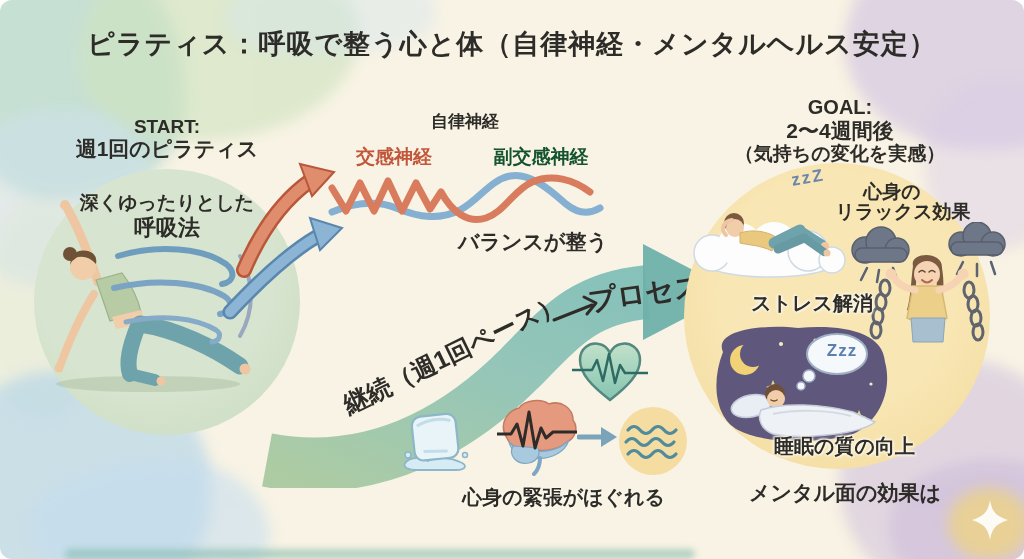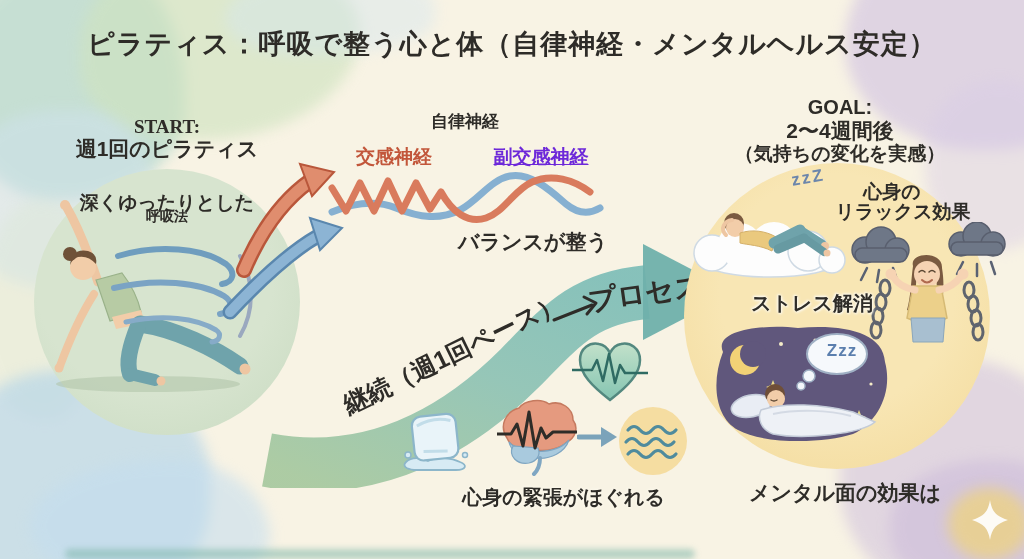--- a/index.html
+++ b/index.html
@@ -1,20 +1,21 @@
 <!DOCTYPE html>
 <html><head>
 <meta charset="utf-8">
 <style>
   html,body{margin:0;padding:0;}
   .canvas{
     position:relative;width:1024px;height:559px;overflow:hidden;
     background:#f8f3e4;
     font-family:"Liberation Sans","DejaVu Sans",sans-serif;
     color:#2e2c28;
+    border-radius:12px;
   }
   .wb{position:absolute;filter:blur(7px);}
   .txt{position:absolute;font-weight:700;text-align:center;line-height:1.15;white-space:nowrap;}
   .halo{text-shadow:0 0 3px #fbf7ea,0 0 4px #fbf7ea,1px 1px 2px #fbf7ea,-1px -1px 2px #fbf7ea;text-align:right;}
   .abs{position:absolute;}
   .start-circle{
     position:absolute;left:34px;top:169px;width:266px;height:266px;border-radius:50%;
     background:radial-gradient(circle at 45% 40%, #d7e4cf 55%, #c8dac0 100%);
   }
   .goal-circle{
@@ -36,27 +37,27 @@
   <div class="wb" style="left:925px;top:80px;width:140px;height:170px;background:#d8cce6;opacity:.45;border-radius:55% 45% 50% 50%/45% 55% 50% 50%;"></div>
   <div class="wb" style="left:-70px;top:370px;width:280px;height:250px;background:#aed2ea;opacity:.6;border-radius:50% 50% 55% 45%/55% 45% 50% 50%;"></div>
   <div class="wb" style="left:30px;top:460px;width:240px;height:130px;background:#c3ddef;opacity:.55;border-radius:60% 40% 50% 50%/50% 60% 40% 50%;"></div>
   <div class="wb" style="left:840px;top:360px;width:240px;height:240px;background:#cfc0dd;opacity:.55;border-radius:50% 50% 45% 55%/45% 55% 50% 50%;"></div>
   <div class="wb" style="left:890px;top:460px;width:190px;height:130px;background:#c9b7d9;opacity:.5;border-radius:55% 45% 50% 50%/50% 50% 55% 45%;"></div>
   <div class="wb" style="left:948px;top:488px;width:82px;height:72px;background:#eed37f;opacity:.75;border-radius:50%;"></div>
   <div class="wb" style="left:65px;top:549px;width:630px;height:10px;background:#7db6a9;opacity:.55;border-radius:6px;filter:blur(3px);"></div>
 
   <div class="txt" style="left:0;width:1024px;top:29px;font-size:27px;letter-spacing:1px;">ピラティス：呼吸で整う心と体（自律神経・メンタルヘルス安定）</div>
 
-  <div class="txt" style="left:62px;width:210px;top:116px;font-size:19px;font-family:Liberation Serif, serif;">START:</div>
+  <div class="txt" style="left:62px;width:210px;top:116px;font-size:19px;">START:</div>
   <div class="txt" style="left:46px;width:242px;top:137px;font-size:21px;">週1回のピラティス</div>
 
   <div class="start-circle"></div>
 
   <div class="txt" style="left:53px;width:228px;top:192px;font-size:19px;font-family:Liberation Serif, serif;">深くゆったりとした</div>
-  <div class="txt" style="left:53px;width:228px;top:209px;font-size:14px;font-family:Liberation Mono, monospace;">呼吸法</div>
+  <div class="txt" style="left:53px;width:228px;top:215px;font-size:22px;">呼吸法</div>
 
   <svg class="abs" style="left:36px;top:196px;" width="232" height="200" viewBox="0 0 232 200">
     <ellipse cx="112" cy="188" rx="92" ry="8" fill="#aec3a7" opacity=".55"></ellipse>
     <path d="M62,86 C54,62 44,34 30,10" stroke="#eec6a2" stroke-width="9" fill="none" stroke-linecap="round"></path>
     <circle cx="29" cy="9" r="5" fill="#eec6a2"></circle>
     <path d="M58,98 C44,120 32,148 24,170" stroke="#eec6a2" stroke-width="8" fill="none" stroke-linecap="round"></path>
     <circle cx="23" cy="172" r="4.5" fill="#eec6a2"></circle>
     <circle cx="47" cy="71" r="13" fill="#f2cda9"></circle>
     <path d="M34,69 Q36,52 52,55 Q62,58 60,68 Q52,59 42,61 Q36,63 34,69 Z" fill="#6f5138"></path>
     <circle cx="34" cy="58" r="7" fill="#6f5138"></circle>
@@ -84,21 +85,21 @@
     <polygon points="68,2 102,10 80,34" fill="#e08d6e" stroke="#b9573b" stroke-width="2"></polygon>
   </svg>
   <svg class="abs" style="left:222px;top:212px;" width="128" height="112" viewBox="0 0 128 112">
     <path d="M8,100 C38,68 68,40 96,24" fill="none" stroke="#5a87ae" stroke-width="15" stroke-linecap="round"></path>
     <path d="M8,100 C38,68 68,40 96,24" fill="none" stroke="#8cb4d4" stroke-width="10" stroke-linecap="round"></path>
     <polygon points="88,6 120,16 98,38" fill="#8cb4d4" stroke="#5a87ae" stroke-width="2"></polygon>
   </svg>
 
   <div class="txt" style="left:390px;width:150px;top:112px;font-size:17px;">自律神経</div>
   <div class="txt" style="left:334px;width:120px;top:146px;font-size:19px;color:#c2563a;">交感神経</div>
-  <div class="txt" style="left:476px;width:130px;top:146px;font-size:19px;color:#6d28d9;text-decoration:underline;">副交感神経</div>
+  <div class="txt" style="left:476px;width:130px;top:146px;font-size:19px;color:#14532d;">副交感神経</div>
 
   <svg class="abs" style="left:328px;top:164px;" width="276" height="72" viewBox="0 0 276 72">
     <path d="M4,48 C28,38 48,36 68,44 C92,54 112,56 132,46 C152,35 162,16 182,12 C202,8 222,26 238,40 C250,50 262,50 272,44" fill="none" stroke="#86b0d1" stroke-width="7" stroke-linecap="round"></path>
     <path d="M4,24 L18,47 L32,19 L46,47 L60,17 L74,47 L88,19 L102,45 L113,28 C124,48 140,60 158,54 C176,48 186,26 204,18 C224,9 246,16 262,28" fill="none" stroke="#d97b5d" stroke-width="7" stroke-linecap="round" stroke-linejoin="round"></path>
   </svg>
 
   <div class="txt" style="left:428px;width:210px;top:230px;font-size:21px;">バランスが整う</div>
 
   <svg class="abs" style="left:255px;top:228px;" width="485" height="260" viewBox="0 0 485 260">
     <defs>
@@ -254,20 +255,21 @@
         <ellipse cx="48" cy="84" rx="20" ry="11" fill="#e9edf4" stroke="#c3cbd8" stroke-width="1.5"></ellipse>
       </g>
     <circle cx="72" cy="72" r="10" fill="#6f4f38"></circle>
     <circle cx="73" cy="77" r="9" fill="#f2cda9"></circle>
     <path d="M68,78 q3,2 6,0" stroke="#5a4632" stroke-width="1.4" fill="none" stroke-linecap="round"></path>
     <path d="M58,88 C80,80 120,82 150,90 L172,100 C158,112 100,118 70,112 C58,108 54,96 58,88 Z" fill="#eef1f6" stroke="#c3cbd8" stroke-width="1.5"></path>
     <path d="M70,92 C95,87 125,88 148,94" fill="none" stroke="#d4dae4" stroke-width="2"></path>
   </svg>
   <div class="txt" style="left:812px;width:60px;top:341px;font-size:17px;color:#5b7fae;letter-spacing:1px;">Zzz</div>
 
+  <div class="txt halo" style="left:765px;width:150px;top:435px;font-size:20px;">睡眠の質の向上</div>
 
   <div class="txt" style="left:740px;width:210px;top:481px;font-size:21px;">メンタル面の効果は</div>
 
   <svg class="abs" style="left:968px;top:498px;" width="44" height="44" viewBox="0 0 44 44">
     <path d="M22,2 C24,14 28,18 40,22 C28,26 24,30 22,42 C20,30 16,26 4,22 C16,18 20,14 22,2 Z" fill="#ffffff" opacity=".9"></path>
   </svg>
 
 </div>
 
 </body></html>

